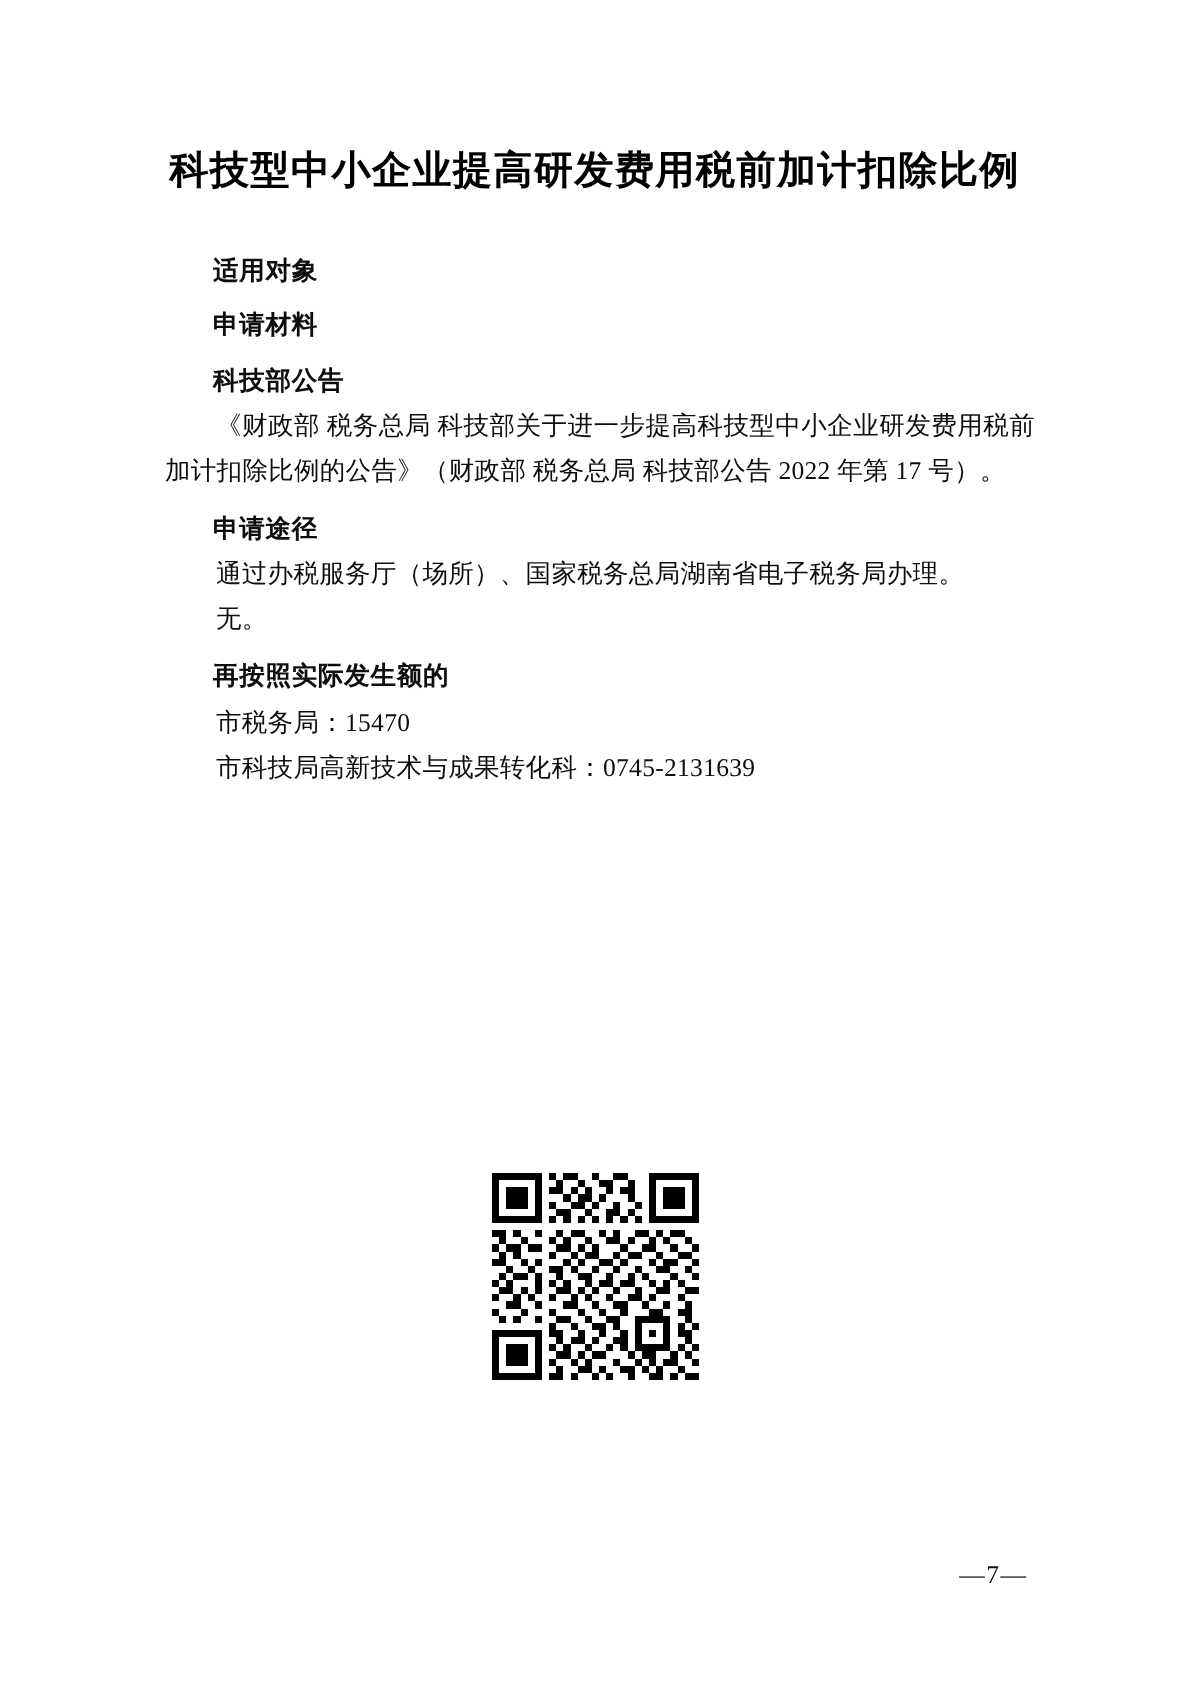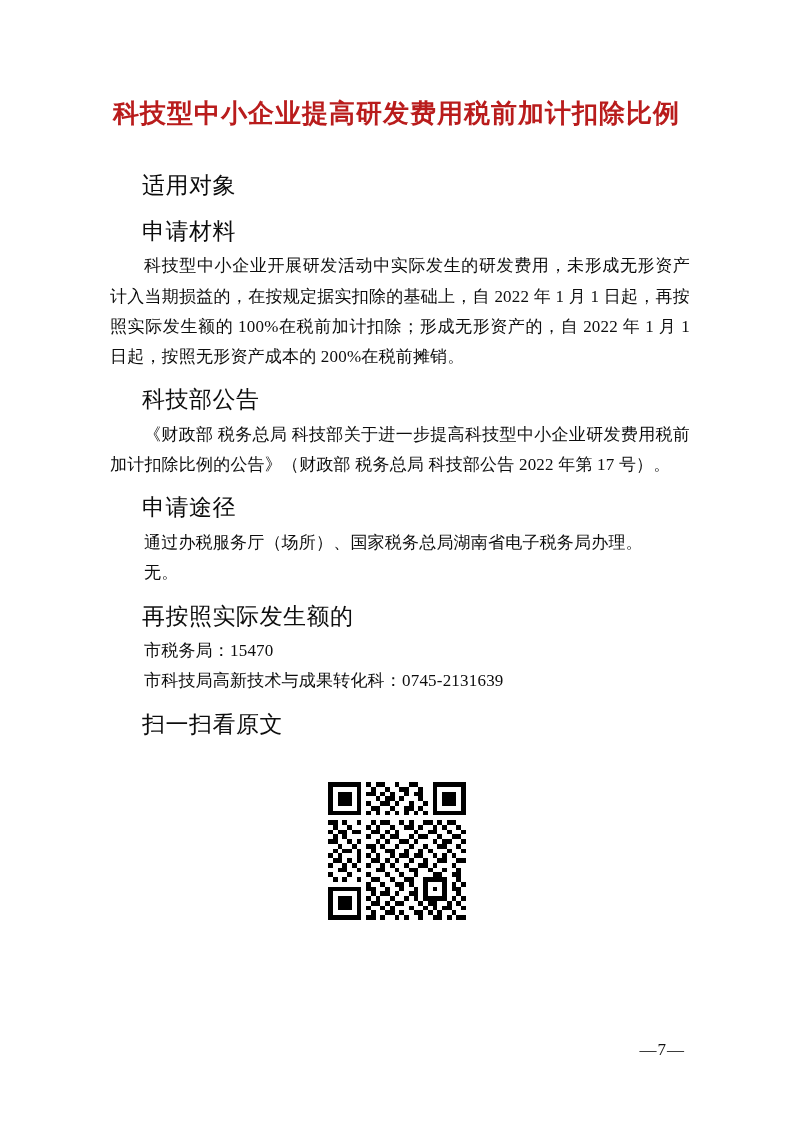--- a/index.html
+++ b/index.html
@@ -25,31 +25,31 @@
   .doc-title {
     position: absolute;
     left: 0;
     top: 96px;
     width: 793px;
     text-align: center;
     font-size: 26px;
     font-weight: bold;
     letter-spacing: 1px;
     font-family: "Liberation Serif", "DejaVu Serif", serif;
-    color: #b91c1c;
+    color: #000000;
   }
   .content {
     position: absolute;
     left: 110px;
     top: 168px;
     width: 580px;
   }
   .sec-head {
-    font-size: 23px;
-    font-weight: normal;
+    font-size: 17px;
+    font-weight: bold;
     line-height: 1.55;
     margin-top: 10px;
     margin-bottom: 2px;
     padding-left: 32px;
     letter-spacing: 0.5px;
   }
   .sec-head.first {
     margin-top: 0;
   }
   .para {
@@ -92,35 +92,33 @@
 
 <div class="page">
 
   <div class="doc-title">科技型中小企业提高研发费用税前加计扣除比例</div>
 
   <div class="content">
 
     <div class="sec-head first">适用对象</div>
 
     <div class="sec-head">申请材料</div>
-    <div class="para indent">科技型中小企业开展研发活动中实际发生的研发费用，未形成无形资产计入当期损益的，在按规定据实扣除的基础上，自 2022 年 1 月 1 日起，再按照实际发生额的 100%在税前加计扣除；形成无形资产的，自 2022 年 1 月 1 日起，按照无形资产成本的 200%在税前摊销。</div>
 
     <div class="sec-head">科技部公告</div>
     <div class="para indent">《财政部 税务总局 科技部关于进一步提高科技型中小企业研发费用税前加计扣除比例的公告》（财政部 税务总局 科技部公告 2022 年第 17 号）。</div>
 
     <div class="sec-head">申请途径</div>
     <div class="para small-indent">通过办税服务厅（场所）、国家税务总局湖南省电子税务局办理。</div>
 
     <div class="para small-indent">无。</div>
 
     <div class="sec-head">再按照实际发生额的</div>
     <div class="para small-indent">市税务局：15470</div>
     <div class="para small-indent">市科技局高新技术与成果转化科：0745-2131639</div>
 
-    <div class="sec-head">扫一扫看原文</div>
 
   </div>
 
   <div class="qr-wrap">
     <svg class="qr" viewBox="0 0 29 29" shape-rendering="crispEdges">
       <rect x="0" y="0" width="29" height="29" fill="#ffffff"></rect>
       <g fill="#000000">
 
         <rect x="0" y="0" width="7" height="1"></rect>
         <rect x="0" y="1" width="1" height="5"></rect>

